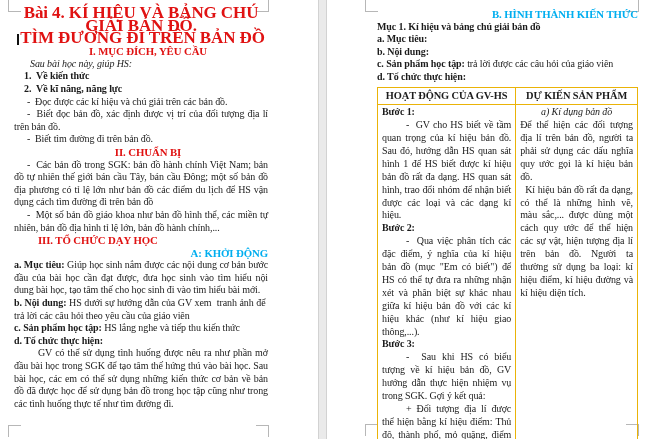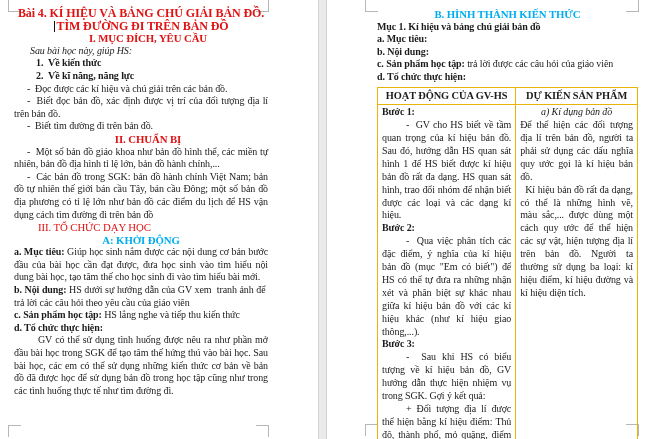--- a/index.html
+++ b/index.html
@@ -20,26 +20,26 @@
   .gap{
     position:absolute;left:318px;top:0;width:9px;height:439px;
     background:#eaeaea;border-left:1px solid #d2d2d2;border-right:1px solid #d2d2d2;
     box-sizing:border-box;
   }
   .content{position:absolute;font-size:10px;line-height:12.6px;}
   #pageL .content{left:14px;top:7px;width:254px;}
   #pageR .content{left:50px;top:8px;width:261px;}
   .para{margin:0;text-align:justify;letter-spacing:-0.1px;}
   .para b{font-weight:bold;}
-  .title{color:var(--red);font-weight:bold;text-align:center;font-size:12px;}
+  .title{color:var(--red);font-weight:bold;text-align:center;font-size:17px;}
   .heading-red{color:var(--red);font-weight:bold;text-align:center;margin-left:14px;font-size:10.8px;}
-  .heading-red-2{color:var(--red);font-weight:normal;text-align:left;margin-left:24px;font-size:10.8px;}
-  .heading-blue{color:var(--blue);font-weight:bold;text-align:center;font-size:10.8px;}
+  .heading-red-2{color:var(--red);font-weight:bold;text-align:left;margin-left:24px;font-size:10.8px;}
+  .heading-blue{color:var(--blue);font-weight:bold;text-align:right;font-size:10.8px;}
   .italic{font-style:italic;text-align:left;margin-left:16px;}
-  .num-bold{font-weight:bold;text-align:left;margin-left:22px;}
+  .num-bold{font-weight:bold;text-align:left;margin-left:10px;}
   .bold{font-weight:bold;text-align:left;}
   .step{font-weight:bold;text-align:left;}
   .italic-center{font-style:italic;text-align:center;}
   .body-indent{text-indent:13px;}
   .body-indent2{text-indent:24px;}
   .body-indent-sm{text-indent:5px;}
   .cursor{
     display:inline-block;width:1.5px;height:11px;background:#111;
     vertical-align:-2px;margin-right:1.5px;
   }
@@ -67,22 +67,22 @@
       <p class="para title">Bài 4. KÍ HIỆU VÀ BẢNG CHÚ GIẢI BẢN ĐỒ.</p>
       <p class="para title"><span class="cursor"></span>TÌM ĐƯỜNG ĐI TRÊN BẢN ĐỒ</p>
       <p class="para heading-red">I. MỤC ĐÍCH, YÊU CẦU</p>
       <p class="para italic">Sau bài học này, giúp HS:</p>
       <p class="para num-bold">1.&nbsp;&nbsp;Về kiến thức</p>
       <p class="para num-bold">2.&nbsp;&nbsp;Về kĩ năng, năng lực</p>
       <p class="para body-indent">-&nbsp;&nbsp;Đọc được các kí hiệu và chú giải trên các bản đồ.</p>
       <p class="para body-indent">-&nbsp;&nbsp;Biết đọc bản đồ, xác định được vị trí của đối tượng địa lí trên bản đồ.</p>
       <p class="para body-indent">-&nbsp;&nbsp;Biết tìm đường đi trên bản đồ.</p>
       <p class="para heading-red">II. CHUẨN BỊ</p>
+      <p class="para body-indent">-&nbsp;&nbsp;Các bản đồ trong SGK: bản đồ hành chính Việt Nam; bản đồ tự nhiên thế giới bán cầu Tây, bán cầu Đông; một số bản đồ địa phương có tỉ lệ lớn như bản đồ các điểm du lịch để HS vận dụng cách tìm đường đi trên bản đồ</p>
       <p class="para body-indent">-&nbsp;&nbsp;Một số bản đồ giáo khoa như bản đồ hình thể, các miền tự nhiên, bản đồ địa hình tỉ lệ lớn, bản đồ hành chính,...</p>
-      <p class="para body-indent">-&nbsp;&nbsp;Các bản đồ trong SGK: bản đồ hành chính Việt Nam; bản đồ tự nhiên thế giới bán cầu Tây, bán cầu Đông; một số bản đồ địa phương có tỉ lệ lớn như bản đồ các điểm du lịch để HS vận dụng cách tìm đường đi trên bản đồ</p>
       <p class="para heading-red-2">III. TỔ CHỨC DẠY HỌC</p>
       <p class="para heading-blue">A: KHỞI ĐỘNG</p>
       <p class="para body"><b>a. Mục tiêu:</b> Giúp học sinh nắm được các nội dung cơ bản bước đầu của bài học cần đạt được, đưa học sinh vào tìm hiểu nội dung bài học, tạo tâm thế cho học sinh đi vào tìm hiểu bài mới.</p>
       <p class="para body"><b>b. Nội dung:</b> HS dưới sự hướng dẫn của GV xem&nbsp; tranh ảnh để&nbsp; trả lời các câu hỏi theo yêu cầu của giáo viên</p>
       <p class="para body"><b>c. Sản phẩm học tập:</b> HS lắng nghe và tiếp thu kiến thức</p>
       <p class="para bold">d. Tổ chức thực hiện:</p>
       <p class="para body-indent2">GV có thể sử dụng tình huống được nêu ra như phần mở đầu bài học trong SGK để tạo tâm thế hứng thú vào bài học. Sau bài học, các em có thể sử dụng những kiến thức cơ bản về bản đồ đã được học để sử dụng bản đồ trong học tập cũng như trong các tình huống thực tế như tìm đường đi.</p>
     </div>
 </div>
 

